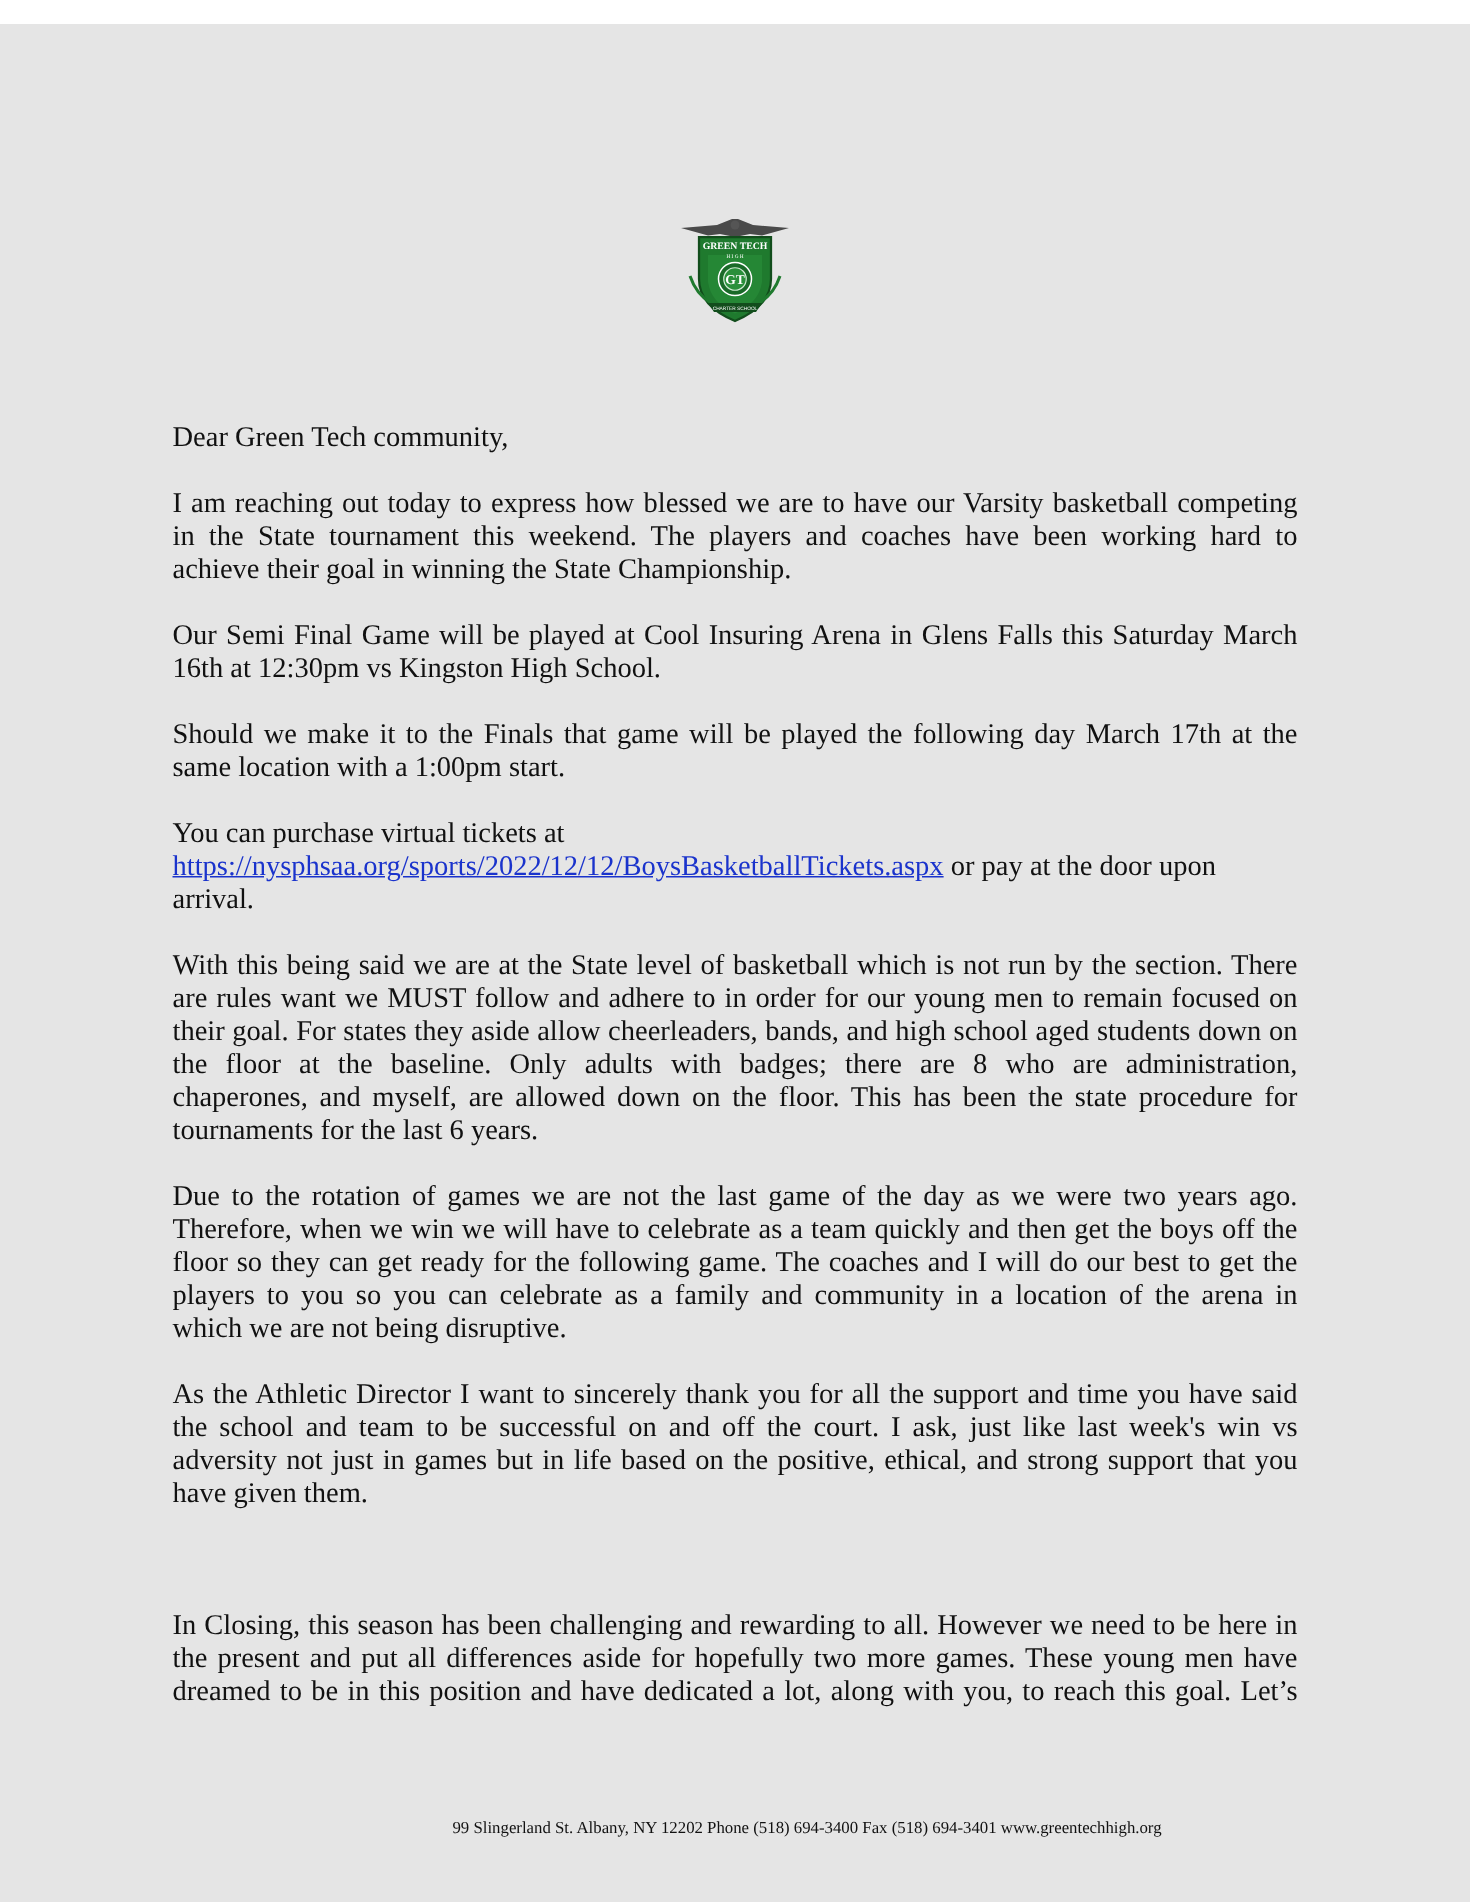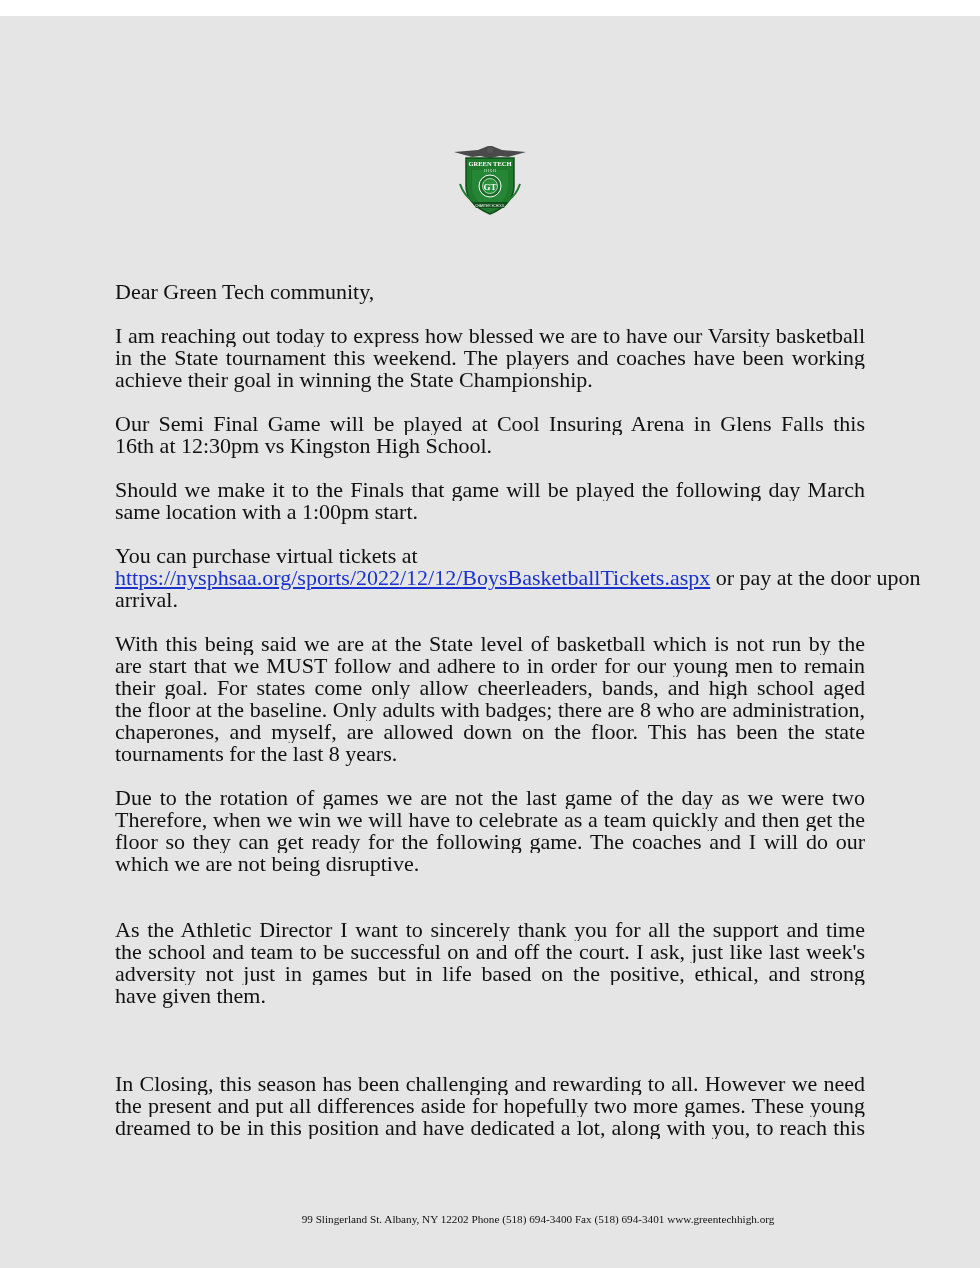--- a/index.html
+++ b/index.html
@@ -2,21 +2,21 @@
 <html><head>
 <meta charset="utf-8">
 <style>
   html, body { margin: 0; padding: 0; background: #ffffff; }
   body { width: 980px; height: 1268px; position: relative; overflow: hidden; }
   .page { position: absolute; left: 0; top: 16px; width: 980px; height: 1268px; background: #e5e5e5; }
   .logo { position: absolute; left: 448px; top: 128px; width: 84px; height: 74px; }
   .text {
     position: absolute; left: 115px; width: 750px;
     font-family: "Liberation Serif", "DejaVu Serif", serif;
-    font-size: 22px; line-height: 22px; color: #111;
+    font-size: 19px; line-height: 22px; color: #111;
   }
   .line { display: block; height: 22px; white-space: nowrap; }
   .jline { display: block; height: 22px; text-align: justify; text-align-last: justify; white-space: normal; overflow: hidden; }
   a.link { color: #1a33cc; text-decoration: underline; }
   b { font-weight: normal; }
   .footer {
     position: absolute; left: 0; width: 980px; top: 1197px; text-align: center;
     font-family: "Liberation Serif", "DejaVu Serif", serif; font-size: 11.2px; color: #111; margin-left: 48px;
   }
 </style>
@@ -70,31 +70,32 @@
   </div>
 
   <div class="text" style="top:529px;">
     <span class="line">You can purchase virtual tickets at</span>
     <span class="line"><a class="link">https://nysphsaa.org/sports/2022/12/12/BoysBasketballTickets.aspx</a><span> or pay at the door upon</span></span>
     <span class="line">arrival.</span>
   </div>
 
   <div class="text" style="top:617px;">
     <span class="jline">With this being said we are at the State level of basketball which is not run by the section. There</span>
-    <span class="jline"><span>are start that we </span><b>MUST</b><span> follow and adhere to in order for our young men to remain focused on</span></span>
-    <span class="jline">their goal. For states come only allow cheerleaders, bands, and high school aged students down on</span>
+    <span class="jline"><span>are rules want we </span><b>MUST</b><span> follow and adhere to in order for our young men to remain focused on</span></span>
+    <span class="jline">their goal. For states they aside allow cheerleaders, bands, and high school aged students down on</span>
     <span class="jline">the floor at the baseline. Only adults with badges; there are 8 who are administration,</span>
     <span class="jline">chaperones, and myself, are allowed down on the floor. This has been the state procedure for</span>
-    <span class="line">tournaments for the last 8 years.</span>
+    <span class="line">tournaments for the last 6 years.</span>
   </div>
 
   <div class="text" style="top:771px;">
     <span class="jline">Due to the rotation of games we are not the last game of the day as we were two years ago.</span>
     <span class="jline">Therefore, when we win we will have to celebrate as a team quickly and then get the boys off the</span>
     <span class="jline">floor so they can get ready for the following game. The coaches and I will do our best to get the</span>
+    <span class="jline">players to you so you can celebrate as a family and community in a location of the arena in</span>
     <span class="line">which we are not being disruptive.</span>
   </div>
 
   <div class="text" style="top:903px;">
     <span class="jline">As the Athletic Director I want to sincerely thank you for all the support and time you have said</span>
     <span class="jline">the school and team to be successful on and off the court. I ask, just like last week's win vs</span>
     <span class="jline">adversity not just in games but in life based on the positive, ethical, and strong support that you</span>
     <span class="line">have given them.</span>
   </div>
 

